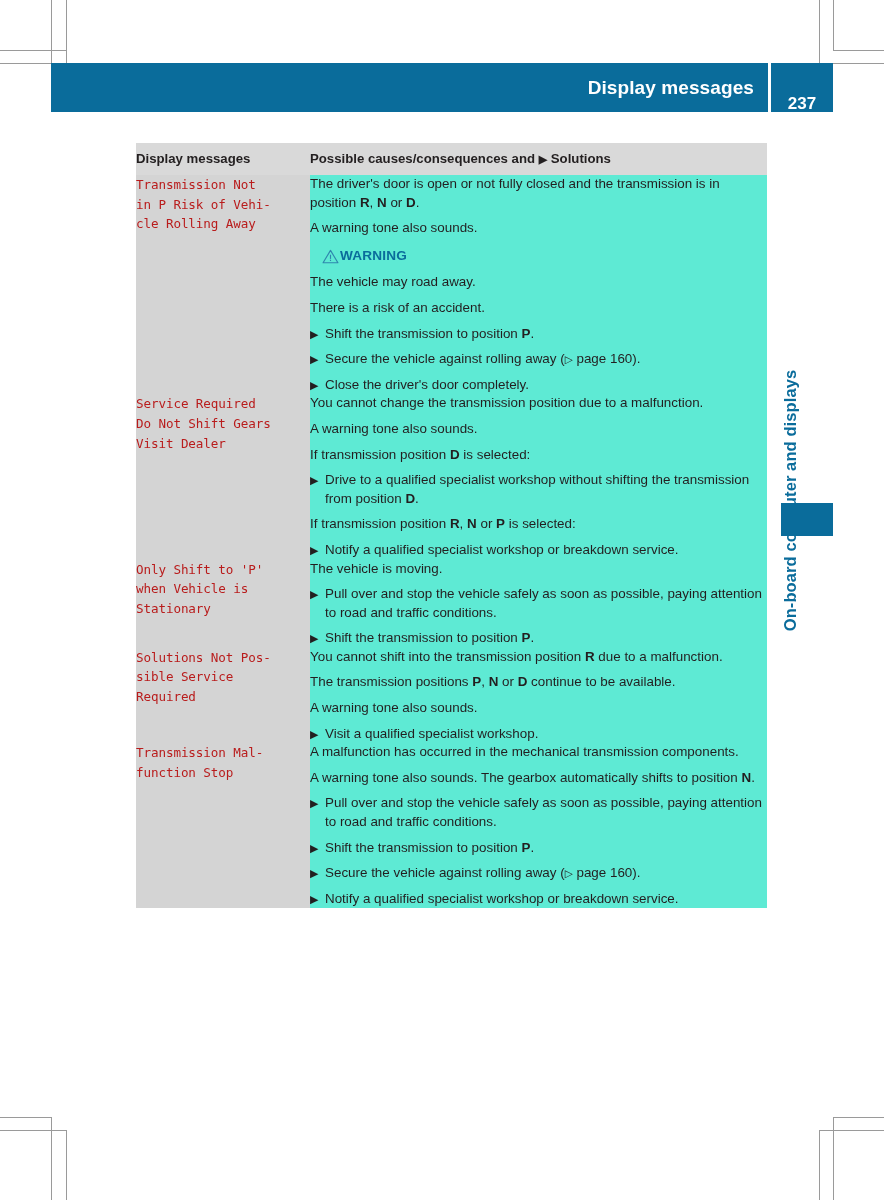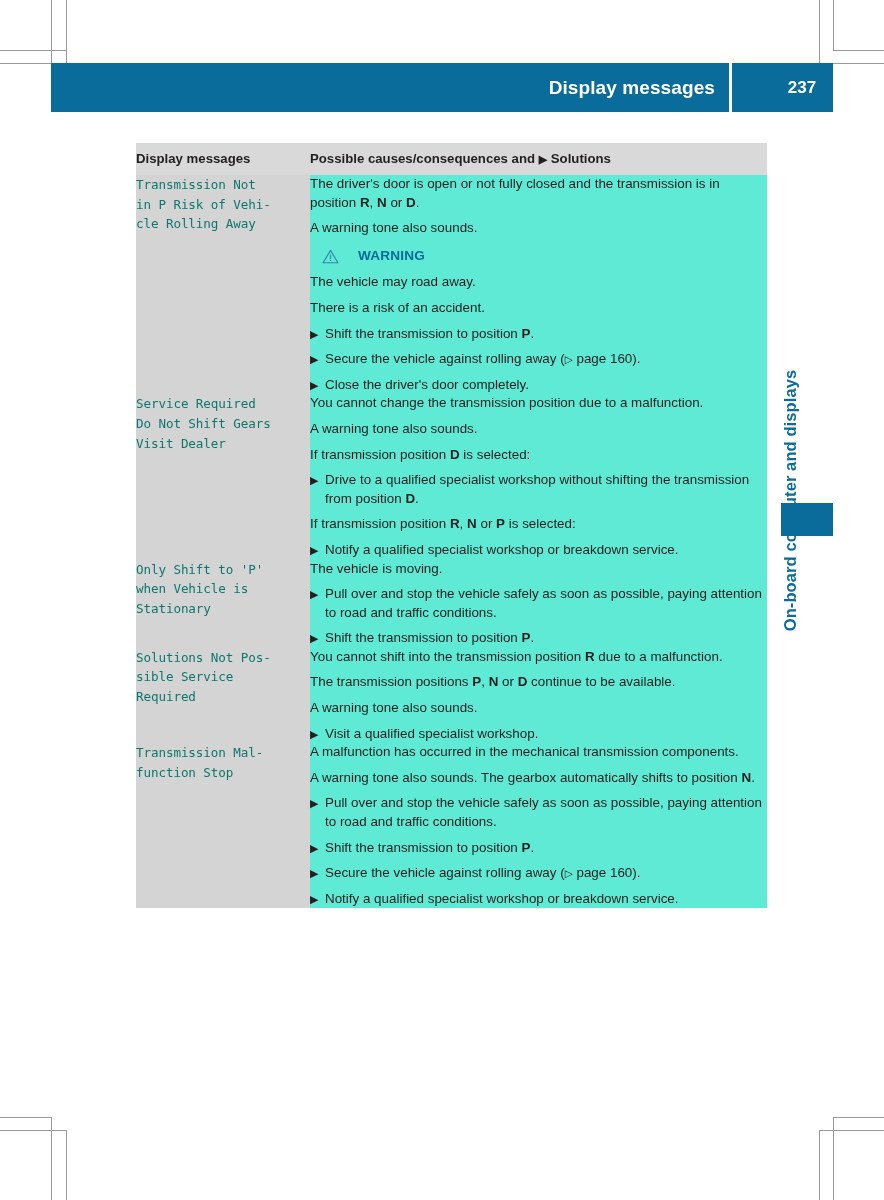--- a/index.html
+++ b/index.html
@@ -52,23 +52,22 @@
   #header-gap {
     width: 3px;
     height: 49px;
     background: #ffffff;
   }
   #header-page-block {
     background: #0a6c9b;
     height: 49px;
     width: 62px;
     display: flex;
-    align-items: center;
+    align-items: flex-end;
     justify-content: center;
-    padding-left: 39px;
   }
   #header-page-number {
     color: #ffffff;
     font-size: 17px;
     font-weight: bold;
     line-height: 1;
   }
 
   
   #chapter-tab-label {
@@ -133,21 +132,21 @@
 
   tbody td {
     border-top: 2px solid #ffffff;
   }
   td.msg-cell {
     background: #d4d4d4;
     padding: 11px 8px 12px 8px;
     font-family: "DejaVu Sans Mono", monospace;
     font-size: 12.6px;
     line-height: 19.6px;
-    color: #0f766e;
+    color: #b91c1c;
     letter-spacing: -0.1px;
   }
   td.detail-cell {
     background: #5eead4;
     padding: 11px 10px 12px 9px;
     border-left: 2px solid #ffffff;
     font-size: 13.4px;
     line-height: 18.6px;
     color: #231f20;
   }
@@ -172,21 +171,21 @@
     line-height: 18.6px;
     color: #231f20;
   }
 
   b { font-weight: bold; }
 
   
   .warning-row {
     display: flex;
     align-items: center;
-    gap: 19px;
+    gap: 1px;
     margin: 9px 0 8px 12px;
   }
   .warn-tri {
     width: 17px;
     height: 15px;
     flex: 0 0 auto;
   }
   .warn-label {
     color: #0a6c9b;
     font-size: 13.6px;

